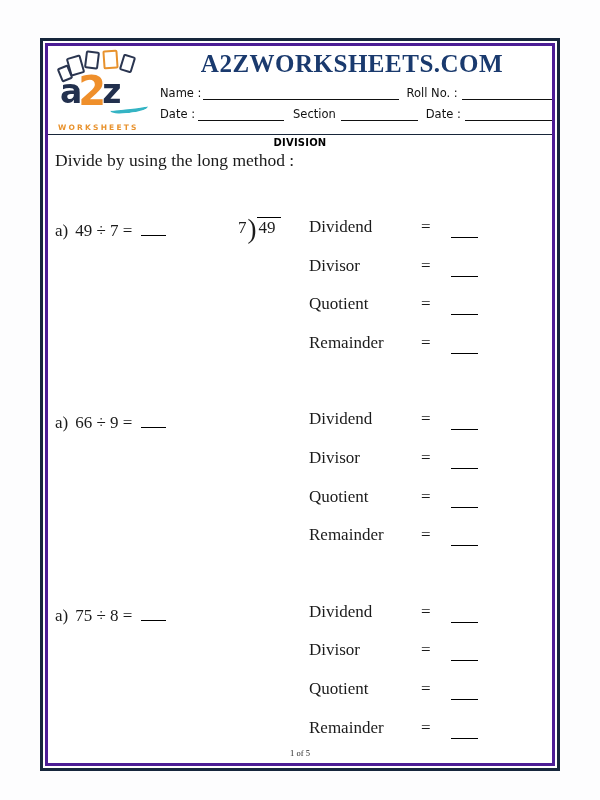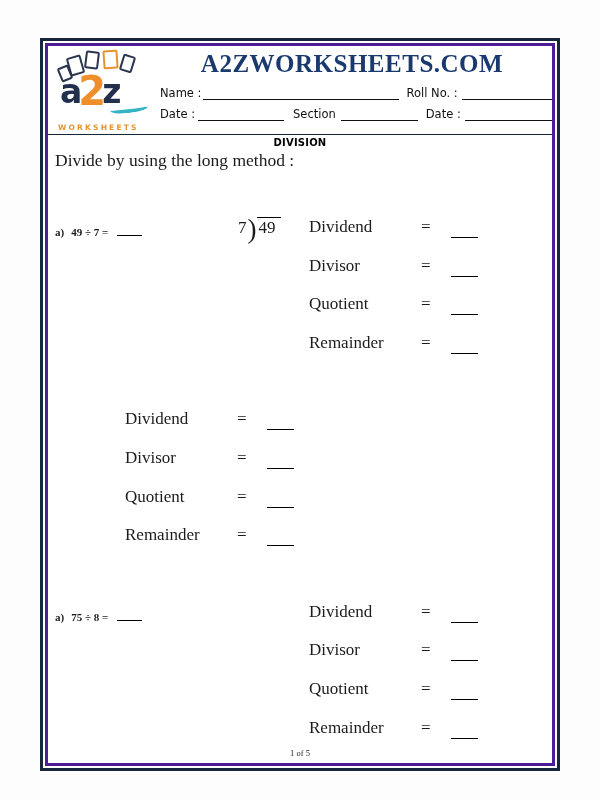--- a/index.html
+++ b/index.html
@@ -74,21 +74,21 @@
     font-family: "Liberation Serif", serif; color: #1b1b1b;
   }
   .ws-heading {
     text-align: center; font-family: "DejaVu Sans", sans-serif;
     font-weight: bold; font-size: 10px; letter-spacing: 0.2px; color: #000;
   }
   .instruction { font-size: 17.5px; margin: 2px 0 0 1px; }
 
   .problem { display: flex; align-items: flex-start; margin-top: 46px; }
   .problem + .problem { margin-top: 38px; }
-  .p-left { flex: none; width: 184px; font-size: 11px; padding-left: 1px; white-space: nowrap; font-weight: bold; }
+  .p-left { flex: none; width: 184px; font-size: 17px; padding-left: 1px; white-space: nowrap; }
   .p-idx { margin-right: 7px; }
   .expr-blank {
     display: inline-block; width: 25px; height: 19px;
     border-bottom: 1.3px solid #000; margin-left: 9px;
   }
   .p-ld { flex: none; width: 71px; font-size: 17px; }
   .longdiv { white-space: nowrap; margin-top: 48px; }
   .ld-paren::before { content: ")"; }
   .ld-paren {
     display: inline-block; font-size: 27px; line-height: 20px;
@@ -182,20 +182,23 @@
             </div>
             <div class="field-row">
               <span class="f-label">Remainder</span>
               <span class="f-eq">=</span>
               <span class="f-blank"></span>
             </div>
           </div>
         </div>
 
         <div class="problem">
+          <div class="p-left">
+            <span class="p-idx">a)</span><span>66 ÷ 9 =</span><span class="expr-blank"></span>
+          </div>
           <div class="p-ld"></div>
           <div class="p-fields">
             <div class="field-row">
               <span class="f-label">Dividend</span>
               <span class="f-eq">=</span>
               <span class="f-blank"></span>
             </div>
             <div class="field-row">
               <span class="f-label">Divisor</span>
               <span class="f-eq">=</span>

